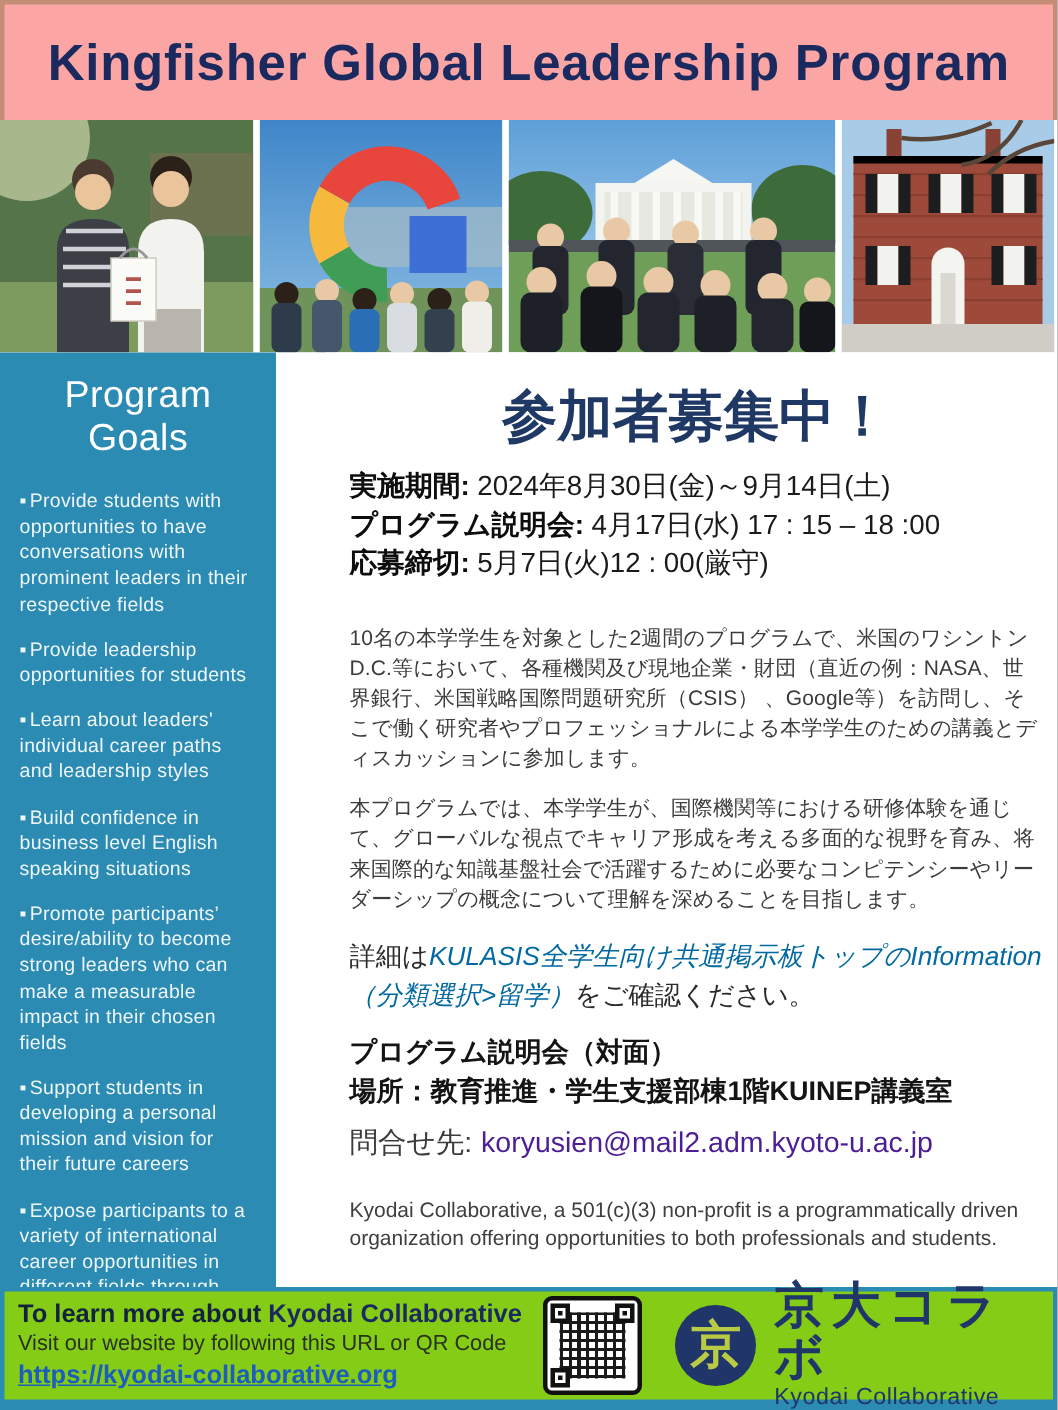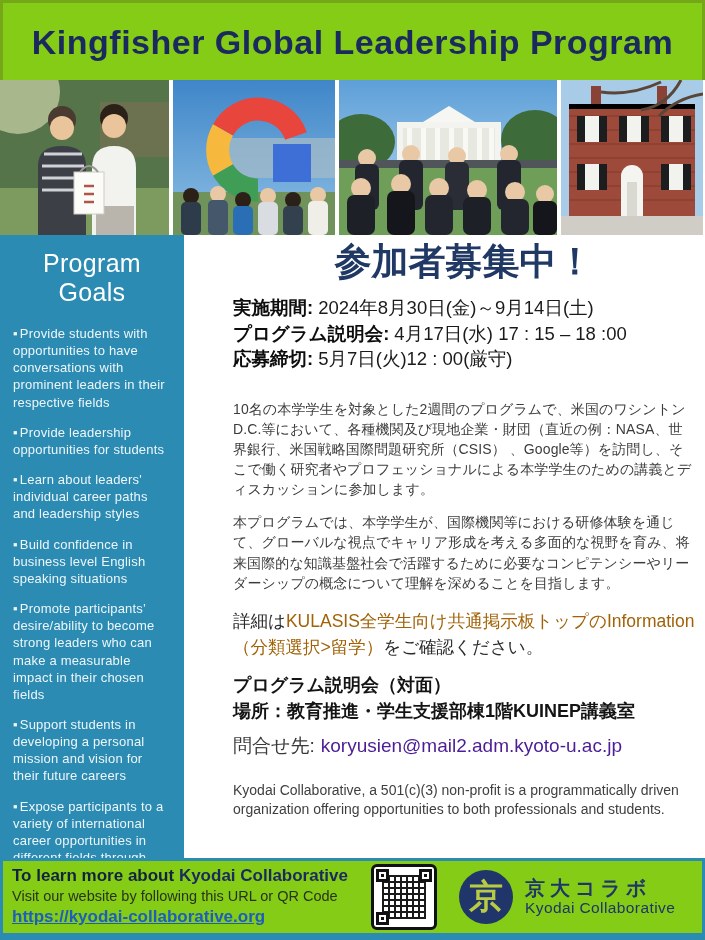--- a/index.html
+++ b/index.html
@@ -1,46 +1,46 @@
 <!DOCTYPE html>
 <html><head>
 <meta charset="utf-8">
 <style>
   html,body{margin:0;padding:0;background:#888;}
   .page{position:relative;width:705px;height:940px;background:#ffffff;overflow:hidden;
         font-family:"Liberation Sans",sans-serif;margin:0 auto;}
 
   
-  .header{position:absolute;left:0;top:0;width:705px;height:84px;background:#84cc16;
+  .header{position:absolute;left:0;top:0;width:705px;height:84px;background:#fca5a5;
           box-shadow:inset 0 0 0 3px rgba(90,100,30,.35);display:flex;align-items:center;justify-content:center;}
   .header h1{margin:0;font-size:34px;font-weight:800;color:#1b2a5e;letter-spacing:.5px;}
 
   
   .photos{position:absolute;left:0;top:80px;width:705px;height:155px;display:flex;gap:4px;background:#fff;}
   .photo{height:155px;overflow:hidden;position:relative;flex:none;}
   .photo svg{display:block;width:100%;height:100%;}
 
   
   .sidebar{position:absolute;left:0;top:235px;width:184px;height:623px;background:#2b8bb2;
            box-sizing:border-box;padding:12px 13px 10px 13px;color:#eef6fa;}
   .sidebar h2{margin:2px 0 18px 0;font-size:25px;font-weight:400;color:#ffffff;text-align:center;letter-spacing:.3px;}
   .goal{font-size:13px;line-height:1.32;margin-bottom:13px;color:#eef6fa;letter-spacing:.2px;}
   .goal::before{content:"▪";margin-right:2px;}
 
   
   .main{position:absolute;left:217px;top:235px;width:488px;height:623px;box-sizing:border-box;
-        padding:0 10px 0 16px;background:#fff;}
+        padding:16px 10px 0 16px;background:#fff;}
   .headline{font-size:37px;font-weight:800;color:#1f3864;text-align:center;margin:2px 0 8px 0;}
   .sched-row{font-size:18.5px;color:#1a1a1a;line-height:1.38;}
   .sched-label{font-weight:800;color:#0d0d0d;margin-right:5px;}
   .para{font-size:14px;color:#3c3c3c;line-height:1.44;margin:0;letter-spacing:.1px;}
   .para1{margin-top:27px;}
   .para2{margin-top:13px;}
   .details{margin-top:15px;font-size:17.5px;line-height:1.5;color:#2b2b2b;}
-  .link-blue{color:#a16207;}
+  .link-blue{color:#0369a1;font-style:italic;}
   .session{margin-top:13px;font-size:18px;font-weight:800;color:#141414;line-height:1.4;}
   .contact{margin-top:9px;font-size:19px;color:#3a3a3a;}
   .contact .email{color:#4c1d95;margin-left:6px;}
   .about{margin-top:22px;font-size:14px;color:#3f3f3f;line-height:1.4;}
 
   
   .footer{position:absolute;left:0;top:858px;width:705px;height:82px;background:#2b8bb2;}
   .footer-inner{position:absolute;left:3px;top:3px;right:3px;bottom:7px;background:#84cc16;
                 display:flex;align-items:center;}
   .footer-text{width:368px;padding-left:9px;box-sizing:border-box;}
@@ -54,21 +54,21 @@
         repeating-linear-gradient(0deg,#1a1a1a 0 2px,transparent 2px 6px),
         repeating-linear-gradient(90deg,#1a1a1a 0 2px,transparent 2px 6px);
       background-size:44px 44px;background-position:8px 8px;background-repeat:no-repeat;}
   .qr .finder{position:absolute;width:13px;height:13px;border:3px solid #111;background:#fff;box-sizing:border-box;}
   .qr .finder::after{content:"";position:absolute;left:2px;top:2px;width:3px;height:3px;background:#111;}
   .qr .f-tl{left:2px;top:2px;} .qr .f-tr{right:2px;top:2px;} .qr .f-bl{left:2px;bottom:2px;}
 
   .logo-group{display:flex;align-items:center;margin-left:22px;gap:12px;}
   .logo-circle{width:54px;height:54px;border-radius:50%;background:#203569;color:#b9cb44;
                display:flex;align-items:center;justify-content:center;font-size:34px;font-weight:800;flex:none;}
-  .logo-jp{font-size:20px;color:#203569;letter-spacing:5px;line-height:1.05;font-weight:600;}
+  .logo-jp{font-size:33px;color:#203569;letter-spacing:5px;line-height:1.05;font-weight:600;}
   .logo-en{font-size:15.5px;color:#203569;letter-spacing:.4px;}
 </style>
 </head>
 <body>
 
 <div class="page">
 
   <div class="header">
     <h1>Kingfisher Global Leadership Program</h1>
   </div>

